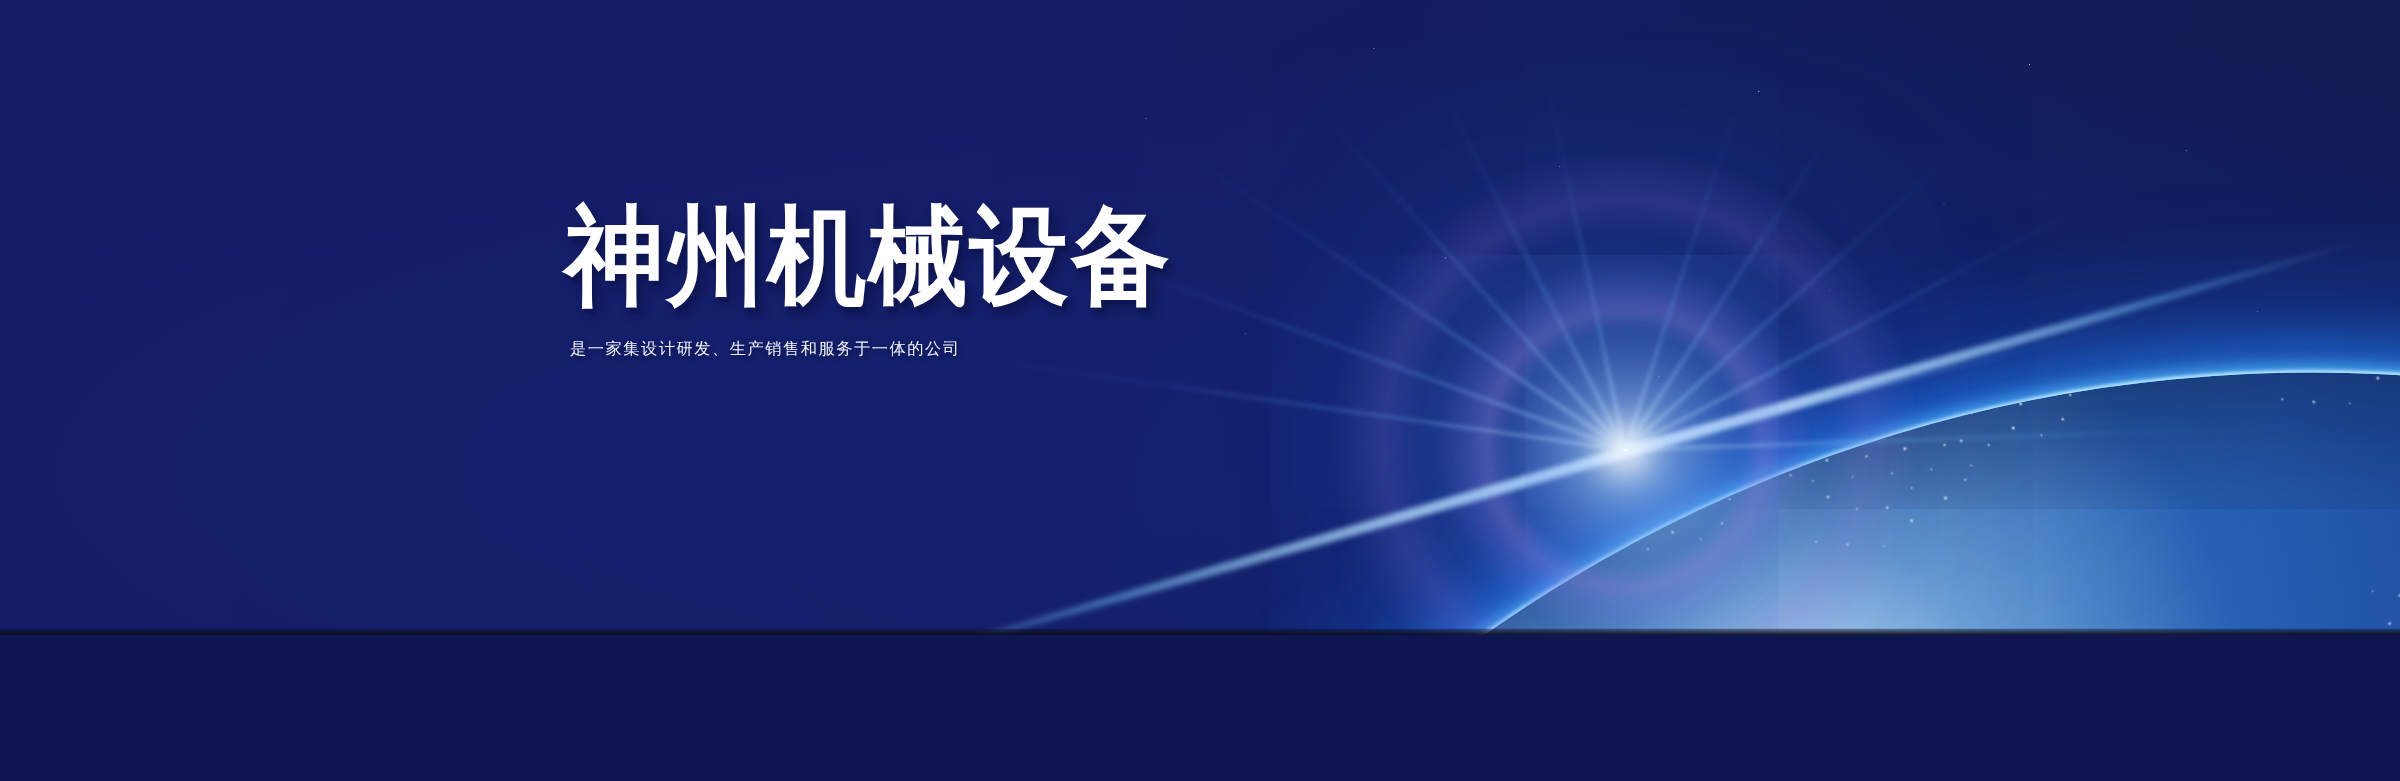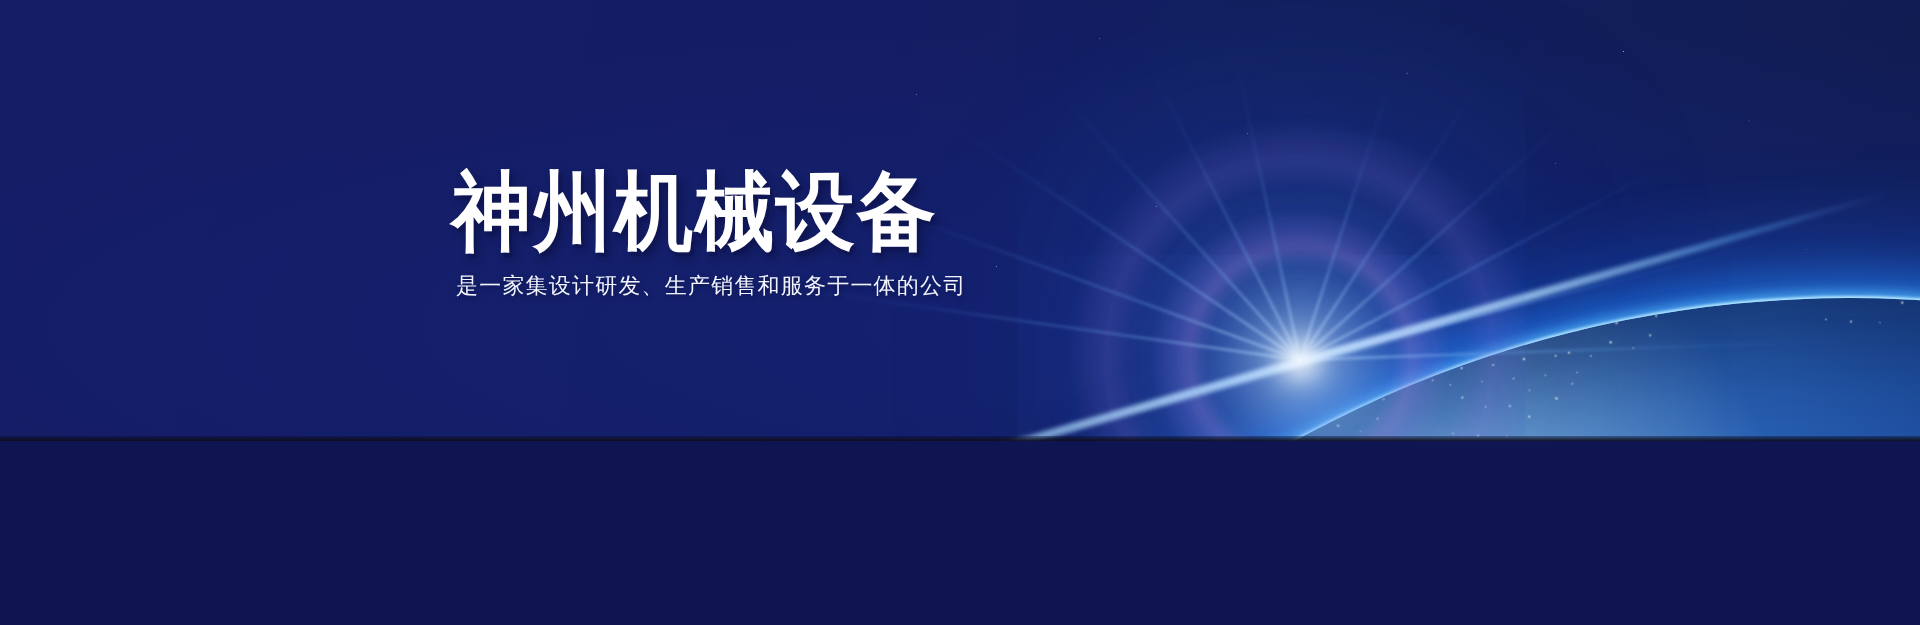--- a/index.html
+++ b/index.html
@@ -5,24 +5,24 @@
 <style>
   html, body {
     margin: 0;
     padding: 0;
     background: #0f1550;
   }
 
   .banner {
     position: relative;
     width: 1920px;
-    height: 441px;
+    height: 508px;
     overflow: hidden;
     background: #141d66;
-    font-family: Liberation Sans, sans-serif;
+    font-family: Liberation Mono, monospace;
     user-select: none;
   }
 
   
   .space-base {
     position: absolute;
     inset: 0;
     background:
       radial-gradient(140% 120% at 72% 74%, rgba(20,40,130,0.55) 0%, rgba(17,27,96,0.0) 58%),
       linear-gradient(100deg, #141d66 0%, #141c63 46%, #13205f 62%, #111c52 100%);
@@ -301,21 +301,21 @@
     transform: scaleX(0.92);
     transform-origin: left center;
     white-space: nowrap;
     text-shadow:
       3px 4px 0 rgba(14,20,78,0.55),
       5px 6px 10px rgba(8,12,50,0.45);
   }
 
   .hero-subtitle {
     margin: 18px 0 0 4px;
-    font-size: 22px;
+    font-size: 13px;
     line-height: 1.3;
     font-weight: 400;
     color: #f2f5ff;
     letter-spacing: 1.2px;
     white-space: nowrap;
     text-shadow: 1px 2px 4px rgba(8,14,55,0.6);
   }
 </style>
 </head>
 <body>

